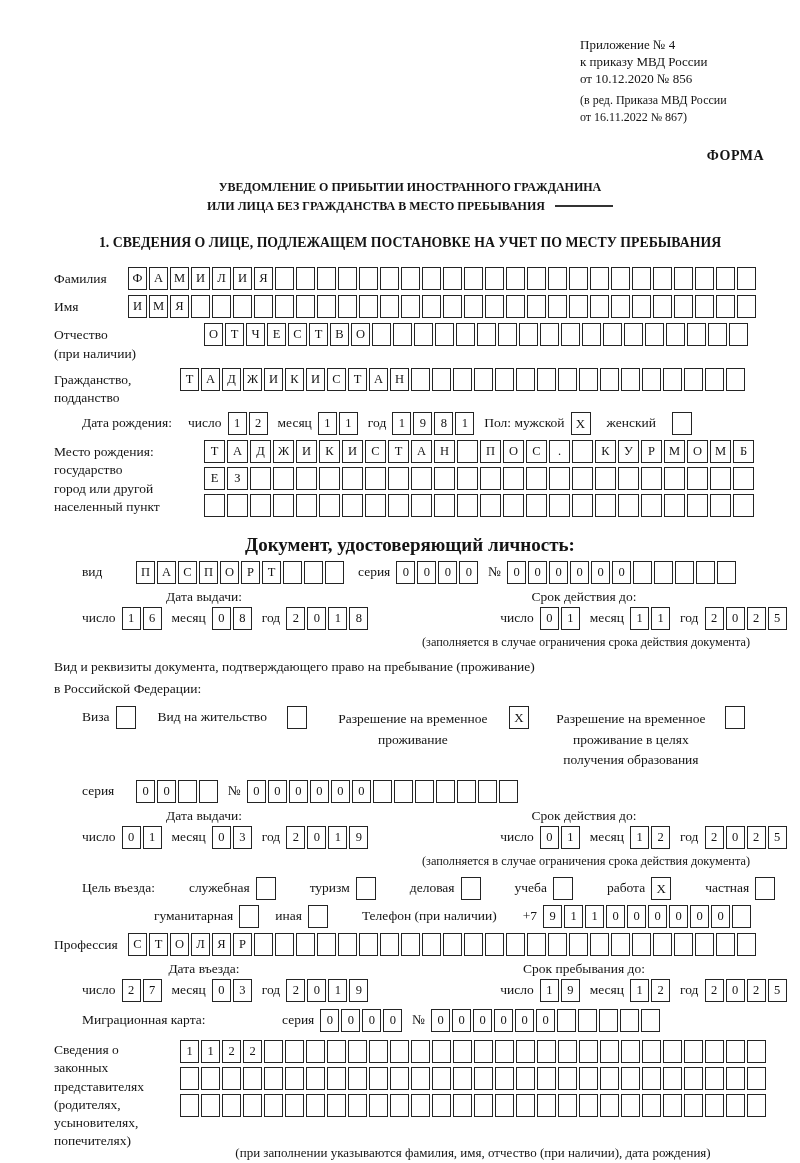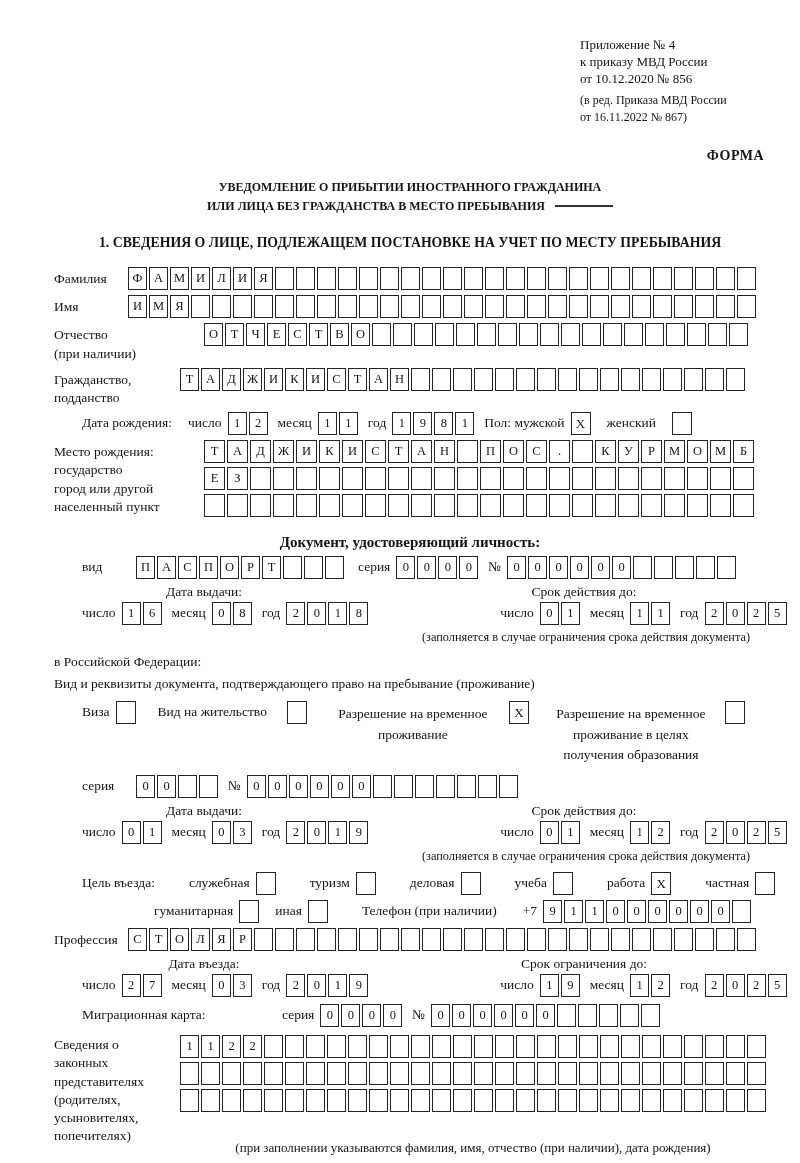--- a/index.html
+++ b/index.html
@@ -23,21 +23,21 @@
   .inl { font-size:13.5px; flex:none; padding-top:3px; margin-right:6px; white-space:nowrap;margin-left:28px; }
   .ml { margin-left:10px; }
 
   .cells { display:flex; gap:2px; flex:none; }
   .cell { width:19px; height:23px; border:1.7px solid #242424; background:#fff; display:inline-flex; align-items:center; justify-content:center; font-size:12.5px; flex:none; }
   .wide .cell { width:21px; }
   .stack { display:flex; flex-direction:column; gap:4px; }
 
   .checkbox { width:20px; height:23px; border:1.7px solid #242424; background:#fff; display:inline-flex; align-items:center; justify-content:center; font-size:13px; flex:none; margin-right:6px; }
 
-  .doc-title { text-align:center; font-weight:bold; font-size:15px; margin:17px 0 3px; }
+  .doc-title { text-align:center; font-weight:bold; font-size:19px; margin:17px 0 3px; }
   .date-headers { display:flex; font-size:13.5px; }
   .dh-left { width:300px; text-align:center; }
   .dh-right { width:280px; margin-left:90px; text-align:center; }
   .date-row { margin-top:2px; }
   .spacer105 { width:104px; flex:none; }
   .note { font-size:12.3px; text-align:right; padding-right:16px; margin:0 0 6px; }
 
   .intro { font-size:13.5px; line-height:1.6; margin-top:4px; }
   .opt2 { text-align:center; font-size:13.5px; line-height:1.5; flex:none; padding-top:3px; }
   .repr-note { font-size:13px; text-align:center; padding-left:110px; margin-top:8px;font-family:Liberation Serif, serif; }
@@ -398,22 +398,22 @@
     <span class="cells">
         <span class="cell">2</span>
         <span class="cell">0</span>
         <span class="cell">2</span>
         <span class="cell">5</span>
       </span>
   </div>
   <div class="note">(заполняется в случае ограничения срока действия документа)</div>
 
   <div class="intro">
+    <div>Вид и реквизиты документа, подтверждающего право на пребывание (проживание)</div>
     <div>в Российской Федерации:</div>
-    <div>Вид и реквизиты документа, подтверждающего право на пребывание (проживание)</div>
   </div>
 
   <div class="row" style="margin-top:7px">
     <span class="inl">Виза</span>
     <span class="checkbox"></span>
     <span class="inl" style="margin-left:16px">Вид на жительство</span>
     <span class="checkbox" style="margin-left:14px"></span>
     <div class="opt2" style="width:176px;margin-left:12px">
       <div>Разрешение на временное</div>
       <div>проживание</div>
@@ -566,21 +566,21 @@
         <span class="cell"></span>
         <span class="cell"></span>
         <span class="cell"></span>
         <span class="cell"></span>
         <span class="cell"></span>
       </div>
   </div>
 
   <div class="date-headers">
     <div class="dh-left">Дата въезда:</div>
-    <div class="dh-right">Срок ограничения до:</div>
+    <div class="dh-right">Срок пребывания до:</div>
   </div>
   <div class="row date-row">
     <span class="inl">число</span>
     <span class="cells">
         <span class="cell">2</span>
         <span class="cell">7</span>
       </span>
     <span class="inl ml">месяц</span>
     <span class="cells">
         <span class="cell">0</span>

